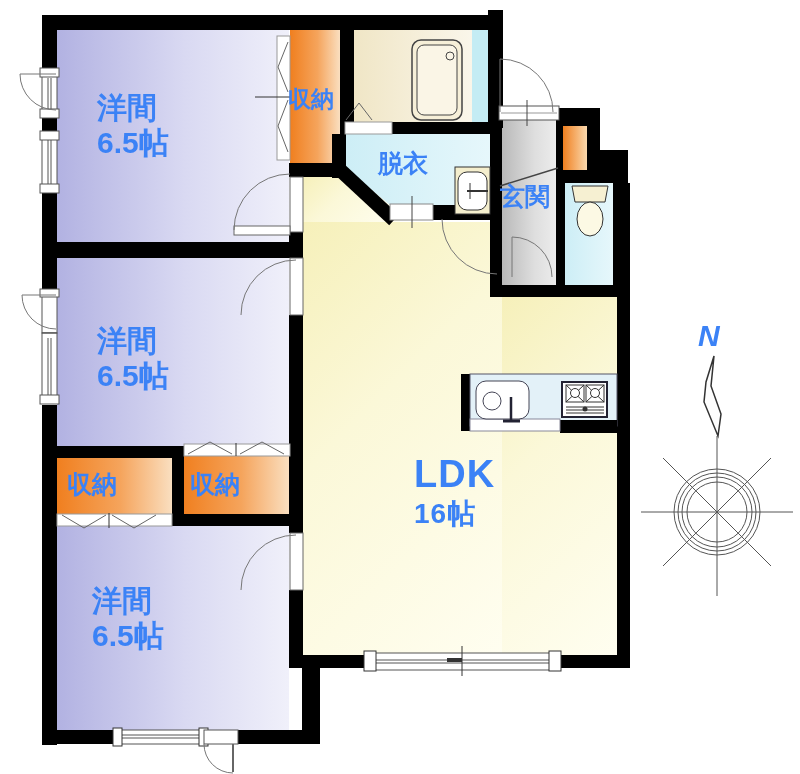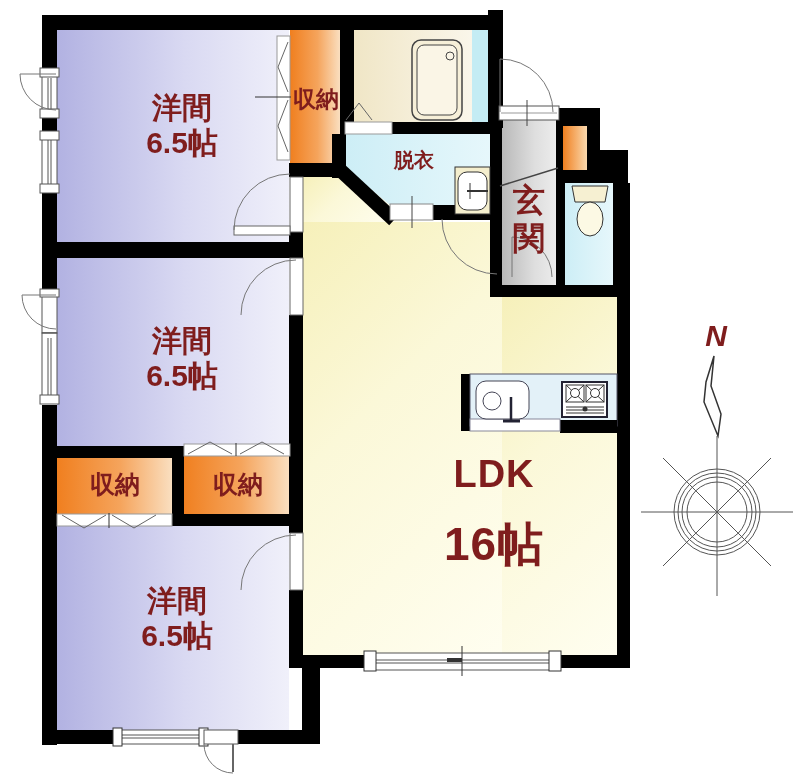--- a/index.html
+++ b/index.html
@@ -7,21 +7,21 @@
         font-family:"Liberation Sans","DejaVu Sans",sans-serif;}
   .fill{position:absolute;}
   .room{background:linear-gradient(90deg,#b2b2e2 0%,#d9d9f2 55%,#f0f0fa 100%);}
   .ldk{background:linear-gradient(135deg,#f6f0ba 0%,#fbf8d8 40%,#fffef0 100%);}
   .closet{background:linear-gradient(90deg,#f07f1f 0%,#f5a45c 55%,#fadfc0 100%);}
   .wet{background:linear-gradient(90deg,#cdeef6 0%,#e6f7fb 100%);}
   .bath{background:linear-gradient(90deg,#f0e6c6 0%,#faf6ea 100%);}
   .genkan{background:linear-gradient(90deg,#b9b9b9 0%,#dedede 60%,#ececec 100%);}
   .strip{background:#c4ecf4;}
   svg.overlay{position:absolute;left:0;top:0;pointer-events:none;}
-  .lbl{position:absolute;color:#7f1d1d;font-weight:bold;text-align:center;z-index:6;line-height:1.18;}
+  .lbl{position:absolute;color:#3b82f6;font-weight:bold;text-align:left;z-index:6;line-height:1.18;}
   .lbl .area{display:block;}
   .n-lbl{font-style:italic;font-size:30px;}
 </style>
 </head>
 <body>
 
 <div id="plan">
 
   <div class="fill room" style="left:57px;top:30px;width:232px;height:212px;"></div>
   <div class="fill room" style="left:57px;top:258px;width:232px;height:188px;"></div>
@@ -237,33 +237,33 @@
   <div class="lbl" style="left:97px;top:323px;width:170px;font-size:30px;">
     <span>洋間</span>
     <span class="area">6.5帖</span>
   </div>
   <div class="lbl" style="left:92px;top:583px;width:170px;font-size:30px;">
     <span>洋間</span>
     <span class="area">6.5帖</span>
   </div>
   <div class="lbl" style="left:414px;top:452px;width:160px;font-size:38px;letter-spacing:1px;">
     <span>LDK</span>
-    <span class="area" style="font-size:46px;margin-top:20px;">16帖</span>
+    <span class="area" style="font-size:28px;">16帖</span>
   </div>
   <div class="lbl" style="left:288px;top:86px;width:56px;font-size:23px;">
     <span>収納</span>
   </div>
   <div class="lbl" style="left:67px;top:470px;width:96px;font-size:25px;">
     <span>収納</span>
   </div>
   <div class="lbl" style="left:190px;top:470px;width:96px;font-size:25px;">
     <span>収納</span>
   </div>
-  <div class="lbl" style="left:378px;top:149px;width:72px;font-size:20px;">
+  <div class="lbl" style="left:378px;top:149px;width:72px;font-size:25px;">
     <span>脱衣</span>
   </div>
-  <div class="lbl" style="left:500px;top:182px;width:58px;font-size:32px;font-family:Liberation Serif, serif;">
+  <div class="lbl" style="left:500px;top:182px;width:58px;font-size:25px;font-family:Liberation Serif, serif;">
     <span>玄関</span>
   </div>
   <div class="lbl n-lbl" style="left:698px;top:318px;width:36px;">
     <span>N</span>
   </div>
 </div>
 
 </body></html>

